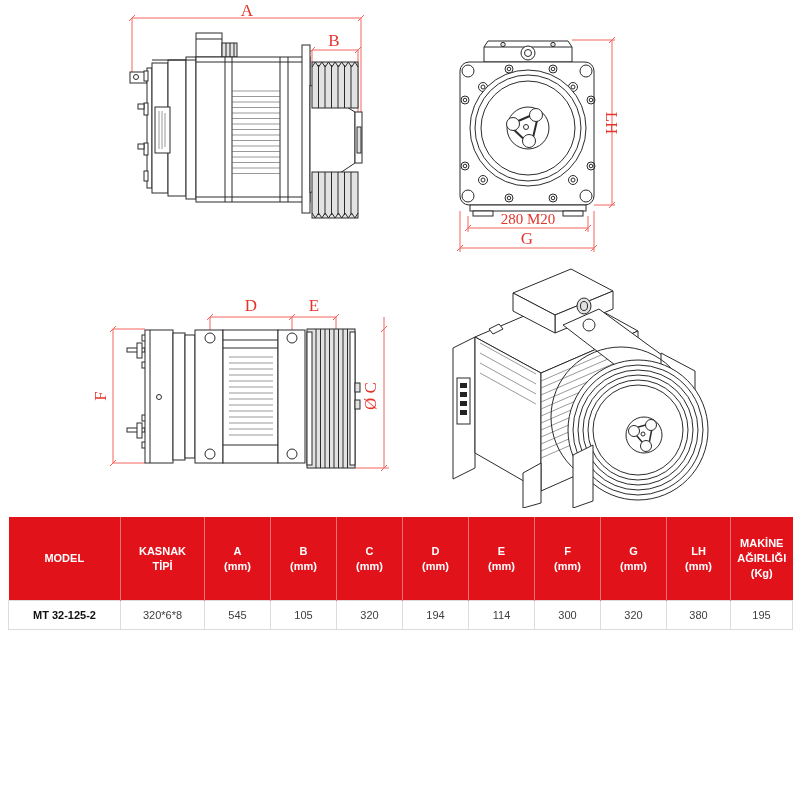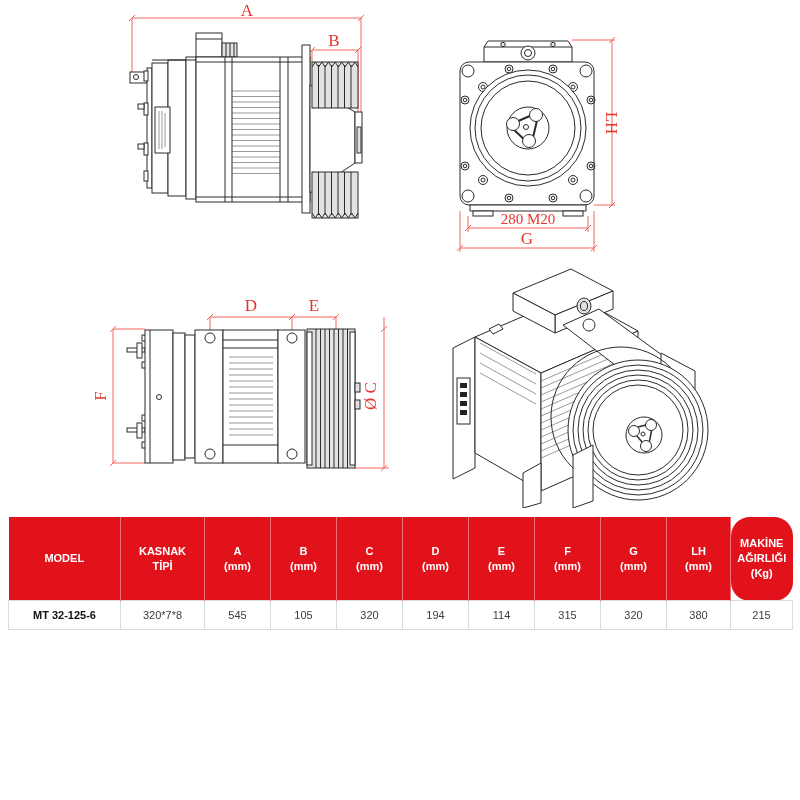--- a/index.html
+++ b/index.html
@@ -14,21 +14,21 @@
   .thin{stroke:#555;stroke-width:.6;fill:none;}
   .dim{stroke:#f2655d;stroke-width:1;fill:none;}
   .dimtxt{fill:#e5342b;font-family:"Liberation Serif",serif;font-size:17px;}
   .dimtxt-s{fill:#e5342b;font-family:"Liberation Serif",serif;font-size:15px;}
   
   #spec-table{position:absolute;left:8px;top:517px;width:784px;border-collapse:collapse;
               table-layout:fixed;}
   #spec-table thead th{background:#e2121b;color:#ffffff;font-weight:700;font-size:11px;
               line-height:1.35;white-space:pre-line;vertical-align:middle;text-align:center;
               height:83px;padding:0 2px;border-right:1px solid rgba(255,255,255,.4);}
-  #spec-table thead th:last-child{border-right:none;border-radius:19px;}
+  #spec-table thead th:last-child{border-right:none;}
   #spec-table tbody td{height:28px;text-align:center;vertical-align:middle;font-size:11px;
               color:#3d3d3d;background:#ffffff;border:1px solid #dcdcdc;padding:0 2px;}
   #spec-table tbody td.model{font-weight:700;color:#111111;}
 </style>
 </head>
 <body>
 
 <div class="dwg" style="left:108px;top:3px;">
 <svg width="260" height="235" viewBox="0 0 260 235">
 
@@ -422,26 +422,26 @@
 (mm)</th>
         <th>LH
 (mm)</th>
         <th>MAKİNE
 AĞIRLIĞI
 (Kg)</th>
       </tr>
   </thead>
   <tbody>
       <tr>
-        <td class="model">MT 32-125-6</td>
-        <td>320*7*8</td>
+        <td class="model">MT 32-125-2</td>
+        <td>320*6*8</td>
         <td>545</td>
         <td>105</td>
         <td>320</td>
         <td>194</td>
         <td>114</td>
-        <td>315</td>
+        <td>300</td>
         <td>320</td>
         <td>380</td>
-        <td>215</td>
+        <td>195</td>
       </tr>
     </tbody>
 </table>
 
 </body></html>

